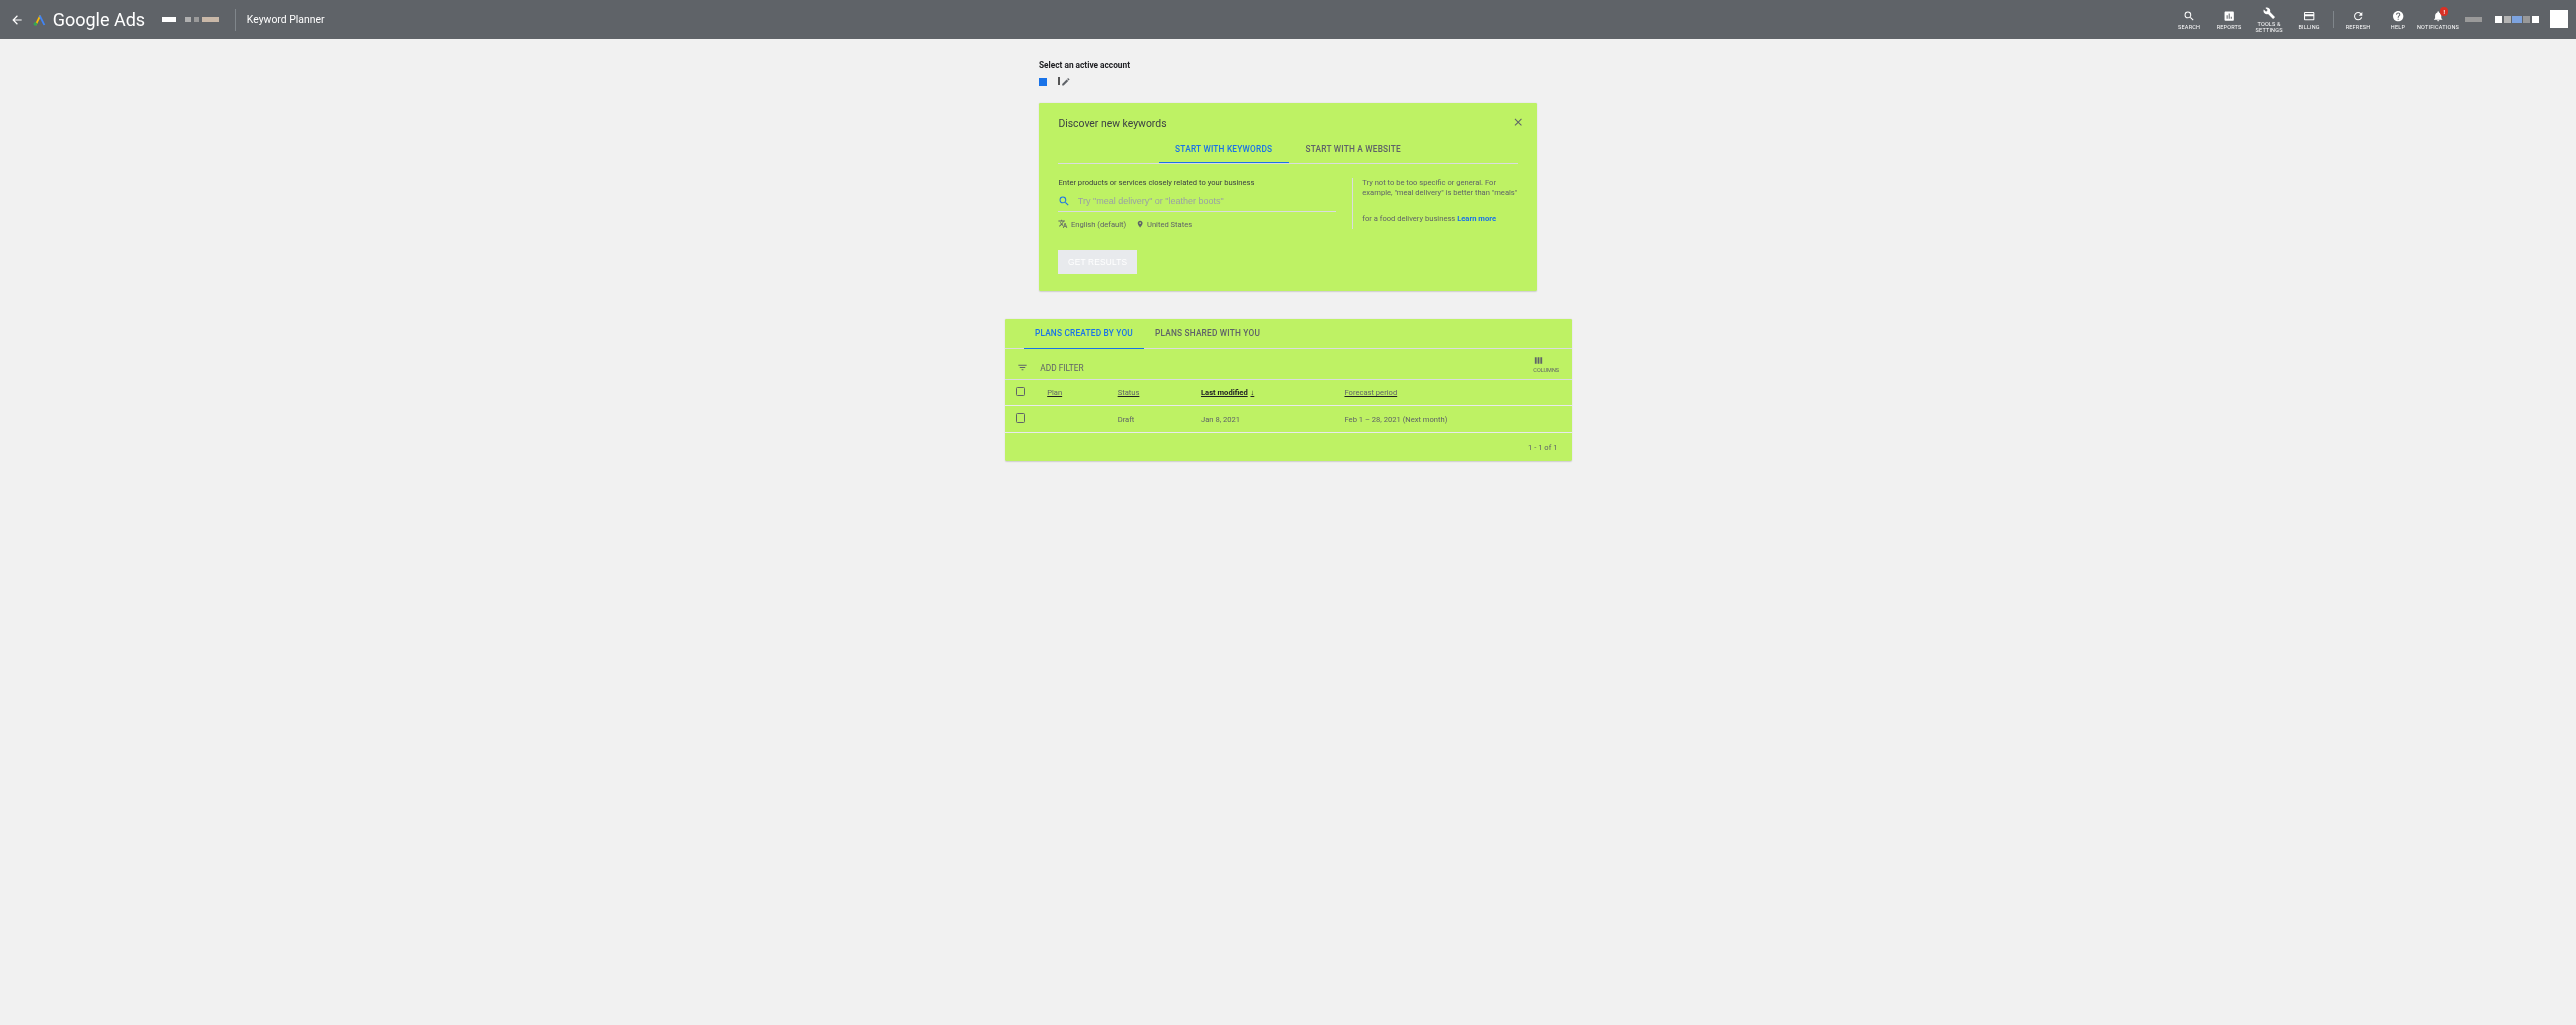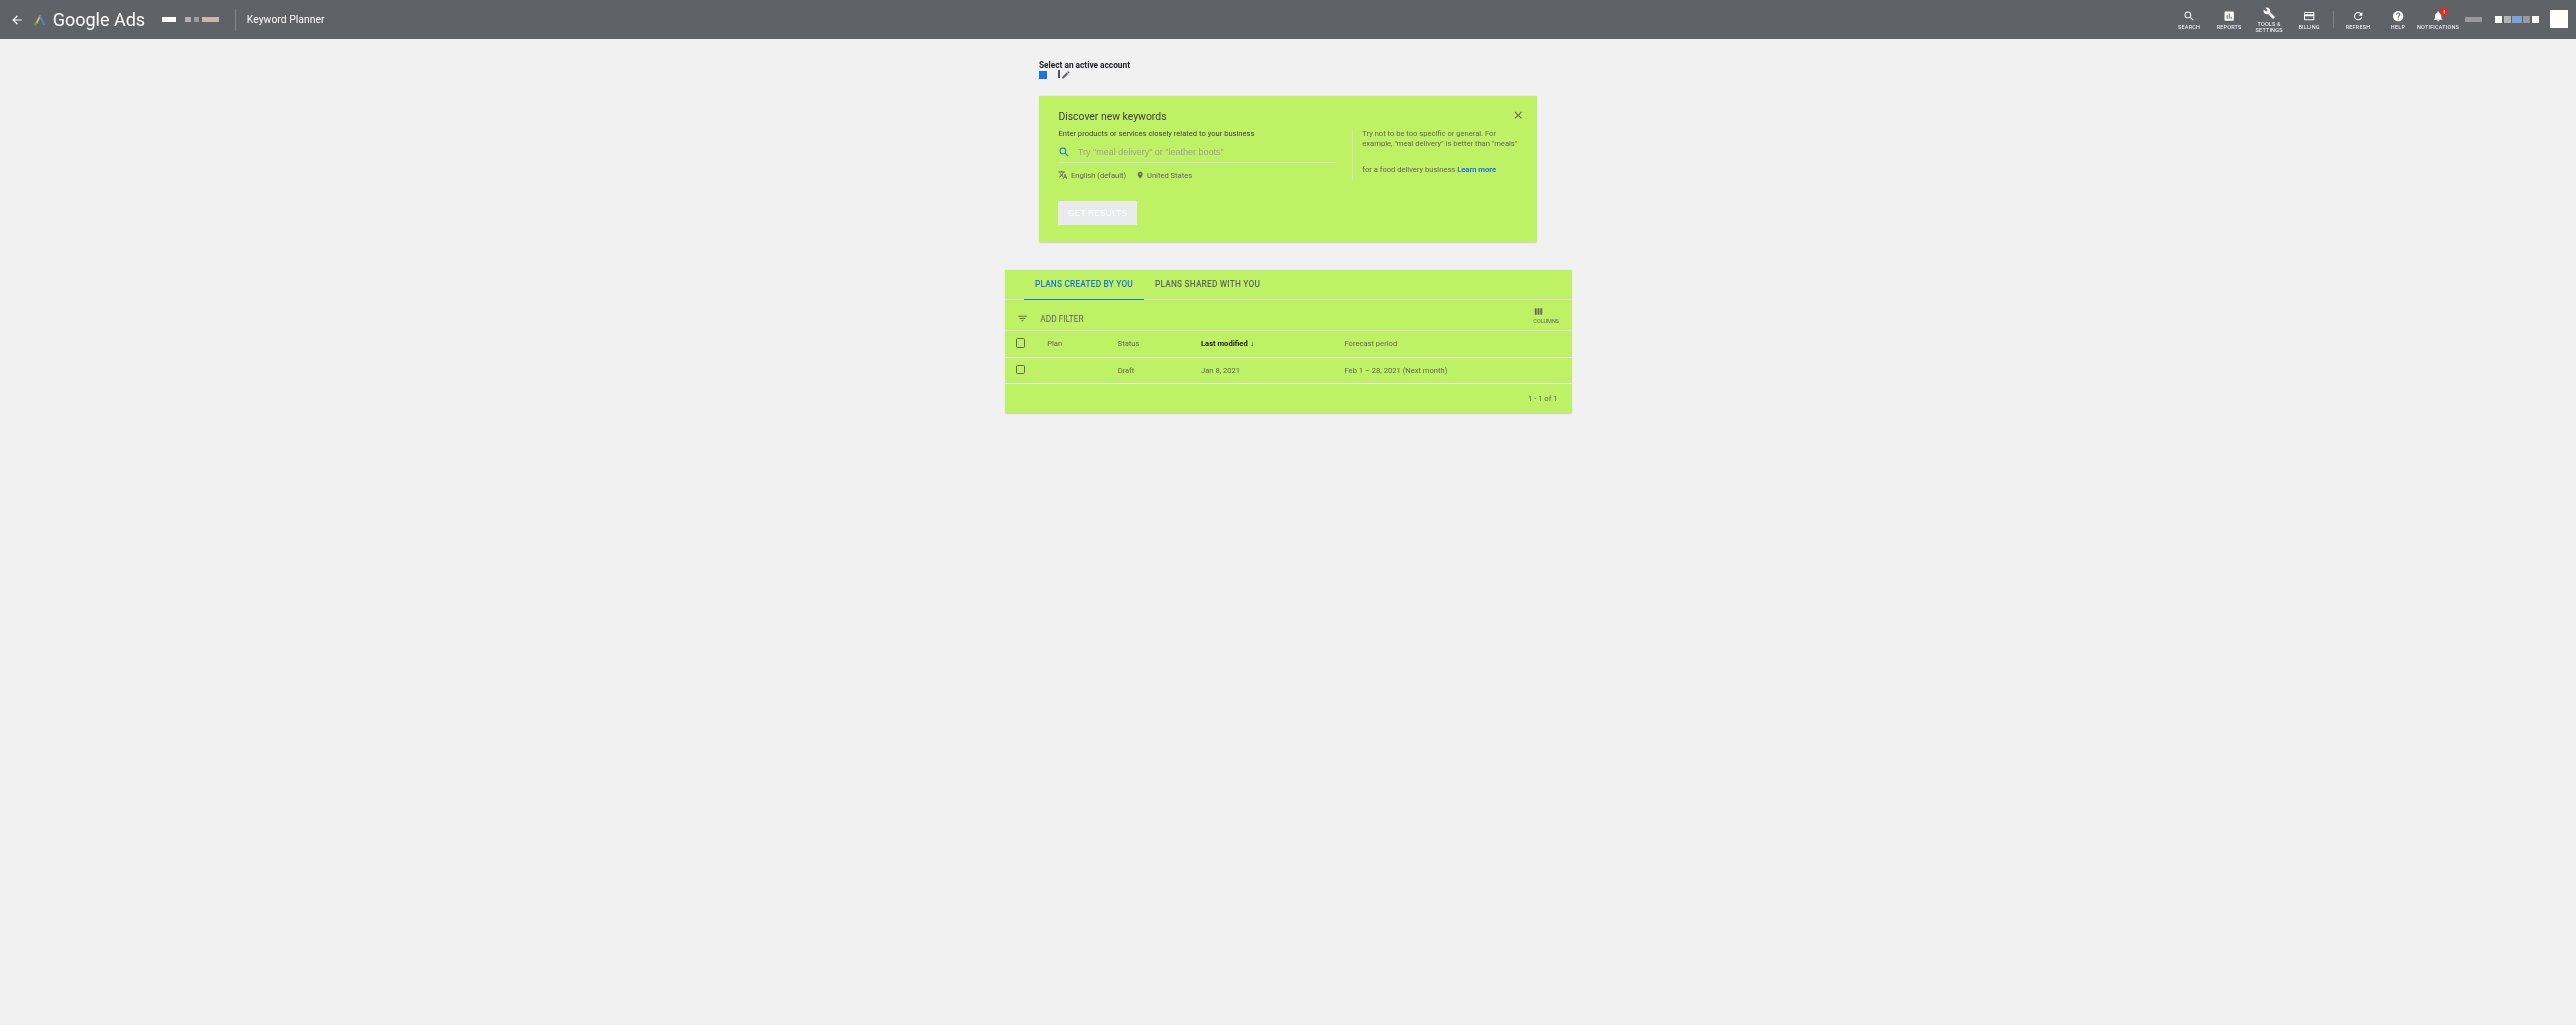--- a/index.html
+++ b/index.html
@@ -22,21 +22,21 @@
 .header-action .label { font-size: 5.5px; margin-top: 1.4px; text-align: center; letter-spacing: 0.2px; }
 .header-action.tall .label { line-height: 1.1; }
 .notif-badge { position: absolute; top: -1.4px; right: 9.7px; background: #d93025; color: #fff; width: 8.3px; height: 8.3px; border-radius: 50%; font-size: 5.5px; display: flex; align-items: center; justify-content: center; font-weight: bold; }
 .header-sep { width: 0.7px; height: 16.6px; background: #80868b; margin: 0 4.1px; }
 .profile-area { display: flex; align-items: center; gap: 4.1px; margin-left: 7px; }
 .profile-blocks { display: flex; gap: 1.4px; }
 
 
 .main { max-width: 775px; margin: 0 auto; padding: 21px 0 28px; }
 .inner { max-width: 498px; margin: 0 auto 14px; }
-.select-label { font-size: 8.3px; font-weight: 700; color: #202124; }
+.select-label { font-size: 8.3px; font-weight: 700; margin-bottom: 7px; color: #202124; }
 .account-line { display: flex; align-items: center; gap: 11px; margin-bottom: 16.6px; }
 .account-block { width: 8.3px; height: 8.3px; background: #1a73e8; }
 .edit-icon { width: 9.7px; height: 9.7px; }
 
 
 .card { background: #bef264; border-radius: 1.4px; box-shadow: 0 0.7px 1.4px rgba(0,0,0,.15); }
 .discover-card { padding: 14px 19.4px 16.6px; margin-bottom: 28px; position: relative; }
 .card-title { font-size: 10.4px; font-weight: 400; color: #3c4043; margin-bottom: 5.5px; }
 .close-card { position: absolute; top: 12.4px; right: 12.4px; cursor: pointer; color: #5f6368; }
 
@@ -73,21 +73,21 @@
 .columns-btn { text-align: center; cursor: pointer; color: #5f6368; }
 .columns-btn .lbl { font-size: 5.5px; margin-top: 1.4px; }
 
 
 table { width: 100%; border-collapse: collapse; }
 th, td { text-align: left; font-size: 7.6px; padding: 7px 11px; border-bottom: 0.7px solid #e8eaed; color: #5f6368; }
 th { font-weight: 400; color: #5f6368; }
 th.sortable { font-weight: 700; color: #202124; }
 .checkbox-cell { width: 28px; text-align: center; }
 .checkbox { width: 9.7px; height: 9.7px; border: 1.4px solid #5f6368; display: inline-block; border-radius: 1.4px; cursor: pointer; }
-thead tr { border-bottom: 0.7px solid #5f6368; }
+thead tr { border-bottom: 0.7px solid #5f6368; text-decoration: underline; }
 .sort-arrow { margin-left: 2.8px; }
 .pagination { text-align: right; padding: 9.7px 14px; font-size: 7.6px; color: #5f6368; }
 
 svg { display: block; }
 </style>
 </head>
 <body>
 
 <div class="header">
   <div class="back-arrow">
@@ -199,20 +199,24 @@
     </div>
   </div>
 
   <div class="card discover-card" style="max-width:498px;margin:0 auto 28px;">
     <div class="close-card">
       <svg width="12.4" height="12.4" viewBox="0 0 24 24" fill="#5f6368">
           <path d="M19 6.41L17.59 5 12 10.59 6.41 5 5 6.41 10.59 12 5 17.59 6.41 19 12 13.41 17.59 19 19 17.59 13.41 12z"></path>
         </svg>
     </div>
     <div class="card-title">Discover new keywords</div>
+    <div class="tabs">
+      <div class="tab active">START WITH KEYWORDS</div>
+      <div class="tab">START WITH A WEBSITE</div>
+    </div>
 
     <div class="row">
       <div class="left">
         <div class="field-label">Enter products or services closely related to your business</div>
         <div class="input-line">
           <div class="icon">
               <svg width="12.4" height="12.4" viewBox="0 0 24 24" fill="#1a73e8">
                 <path d="M15.5 14h-.79l-.28-.27A6.471 6.471 0 0016 9.5 6.5 6.5 0 109.5 16c1.61 0 3.09-.59 4.23-1.57l.27.28v.79l5 4.99L20.49 19l-4.99-5zm-6 0C7.01 14 5 11.99 5 9.5S7.01 5 9.5 5 14 7.01 14 9.5 11.99 14 9.5 14z"></path>
               </svg>
             </div>

